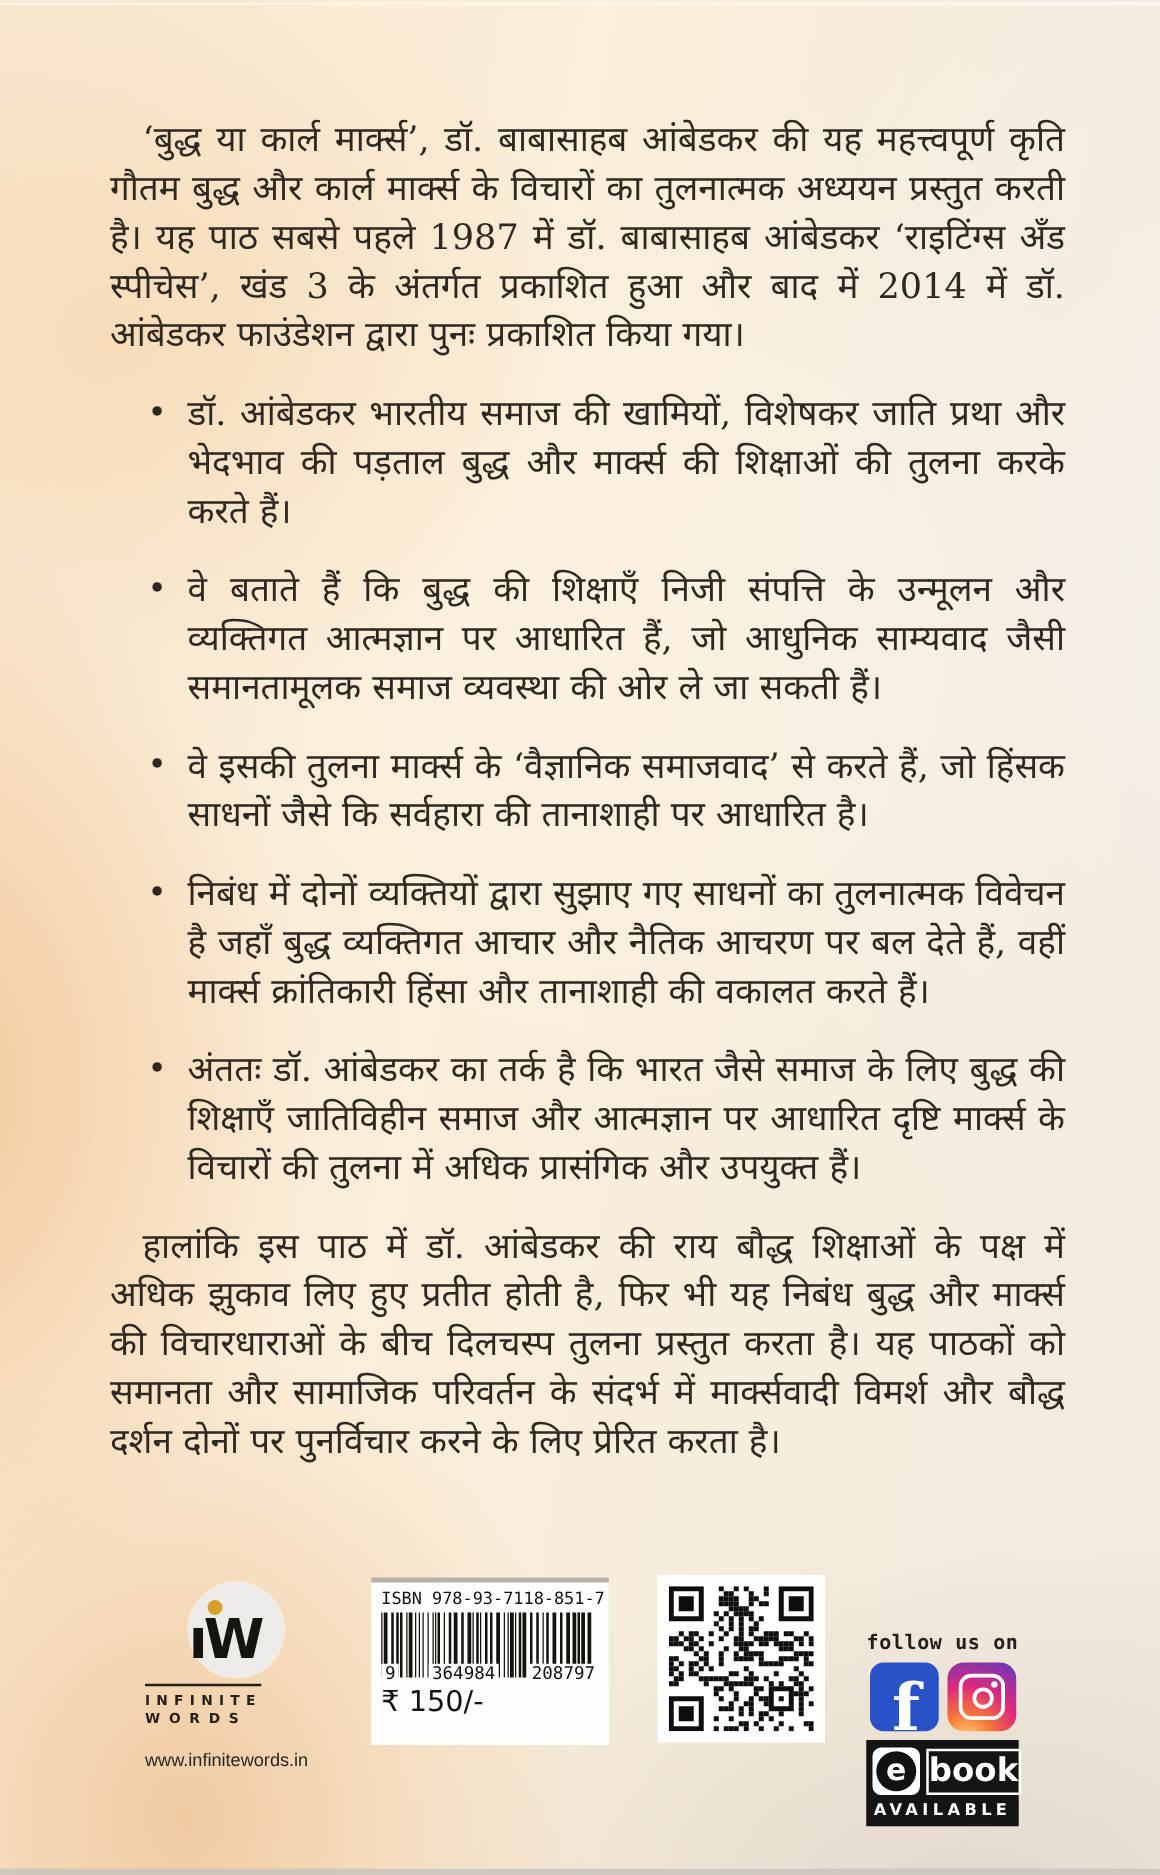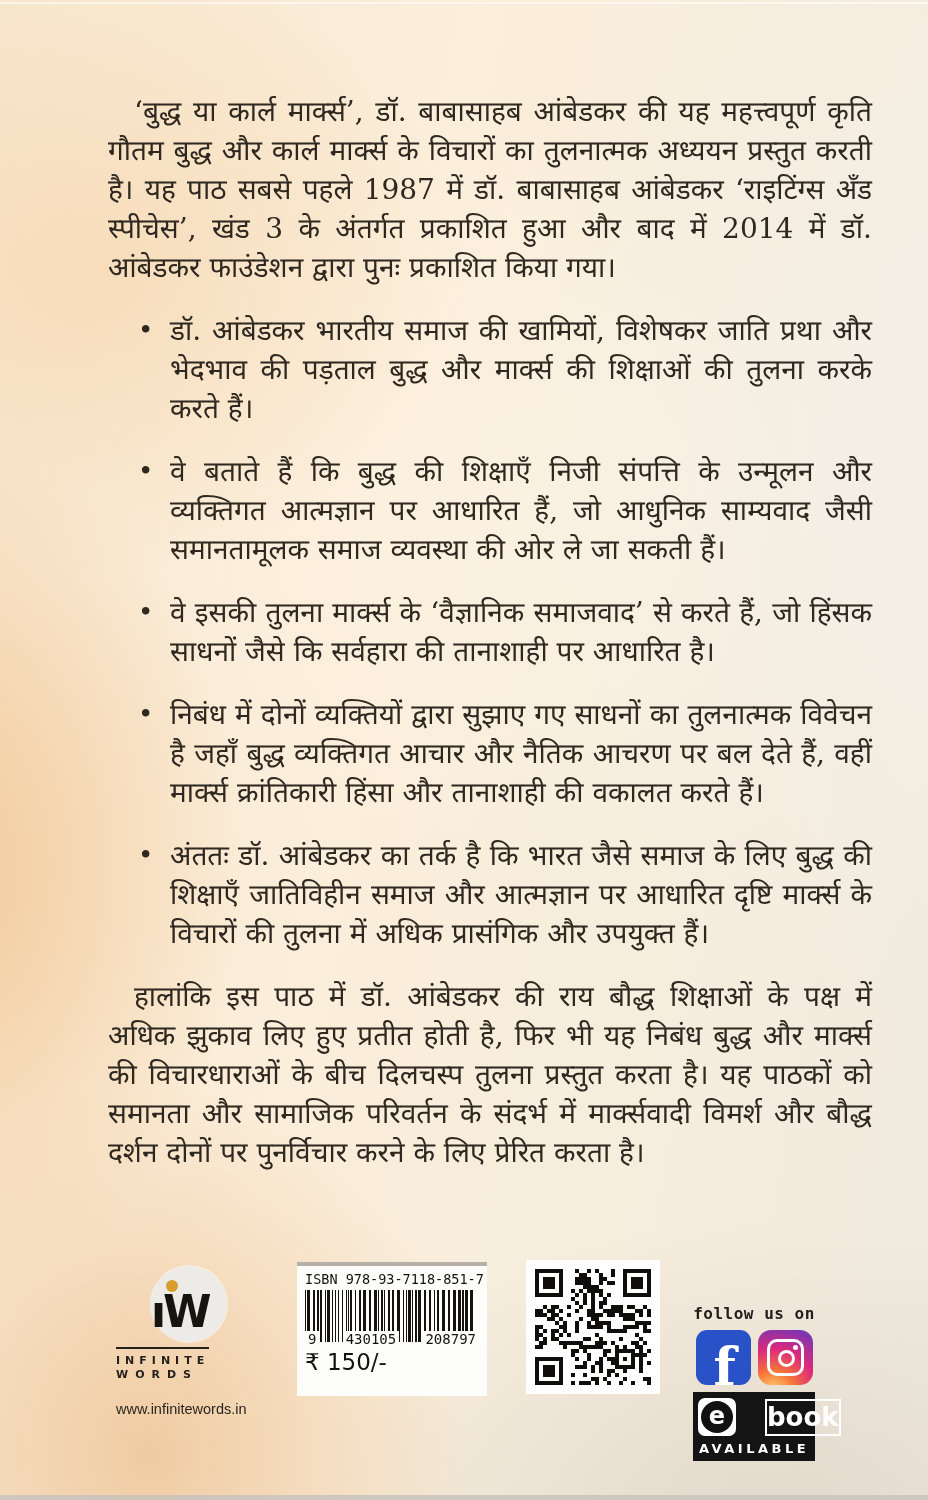--- a/index.html
+++ b/index.html
@@ -21,21 +21,21 @@
     content:"";position:absolute;top:2px;left:0;right:0;height:2px;
     background:rgba(255,255,255,.55);
   }
   .page::after{ 
     content:"";position:absolute;bottom:0;left:0;right:0;height:5px;
     background:#c8c3bc;opacity:.85;
   }
 
   
   .content{
-    position:absolute;left:108px;top:92px;width:764px;
+    position:absolute;left:88px;top:92px;width:764px;
     color:#2e2820;
     font-size:28px;line-height:39px;
     text-align:justify;
   }
   .content p{margin:0;}
   .para{text-indent:26px;}
   .points-heading{margin-top:17px !important;text-align:left;}
   ul.points{
     list-style:none;margin:24px 0 0 0;padding:0;
   }
@@ -155,21 +155,21 @@
     display:flex;align-items:center;justify-content:center;flex:0 0 auto;
   }
   .e-circle{
     width:32px;height:32px;background:#111;border-radius:50%;
     color:#fff;font-family:"DejaVu Sans","Liberation Sans",sans-serif;
     font-weight:bold;font-size:24px;line-height:30px;text-align:center;
   }
   .book-box{
     flex:1;border:2.5px solid #fff;color:#fff;text-align:center;
     font-family:"DejaVu Sans","Liberation Sans",sans-serif;
-    font-weight:bold;font-size:26px;line-height:33px;height:33px;margin-left:24px;
+    font-weight:bold;font-size:26px;line-height:33px;height:33px;
   }
   .available{
     margin-top:5px;color:#fff;text-align:center;
     font-family:"DejaVu Sans","Liberation Sans",sans-serif;
     font-weight:bold;font-size:13px;letter-spacing:3.5px;
   }
 </style>
 </head>
 <body>
 
@@ -242,21 +242,21 @@
         <span style="width: 3px; margin-right: 3px;"></span>
         <span style="width: 2px; margin-right: 3px;"></span>
         <span style="width: 3px; margin-right: 2px;"></span>
         <span style="width: 3px; margin-right: 1px;"></span>
         <span style="width: 2px; margin-right: 1px;"></span>
         <span style="width: 3px; margin-right: 2px;"></span>
         <span style="width: 3px; margin-right: 3px;"></span>
       </div>
     <div class="bar-digits">
       <span>9</span>
-      <span>430105</span>
+      <span>364984</span>
       <span>208797</span>
     </div>
     <div class="price">₹ 150/-</div>
   </div>
 
   <div class="qr-box">
     <svg viewBox="0 0 29 29" xmlns="http://www.w3.org/2000/svg">
       <g id="qr-g" fill="#100e0c">
           <rect x="0" y="0" width="7" height="7"></rect>
           <rect x="1" y="1" width="5" height="5" fill="#fff"></rect>

